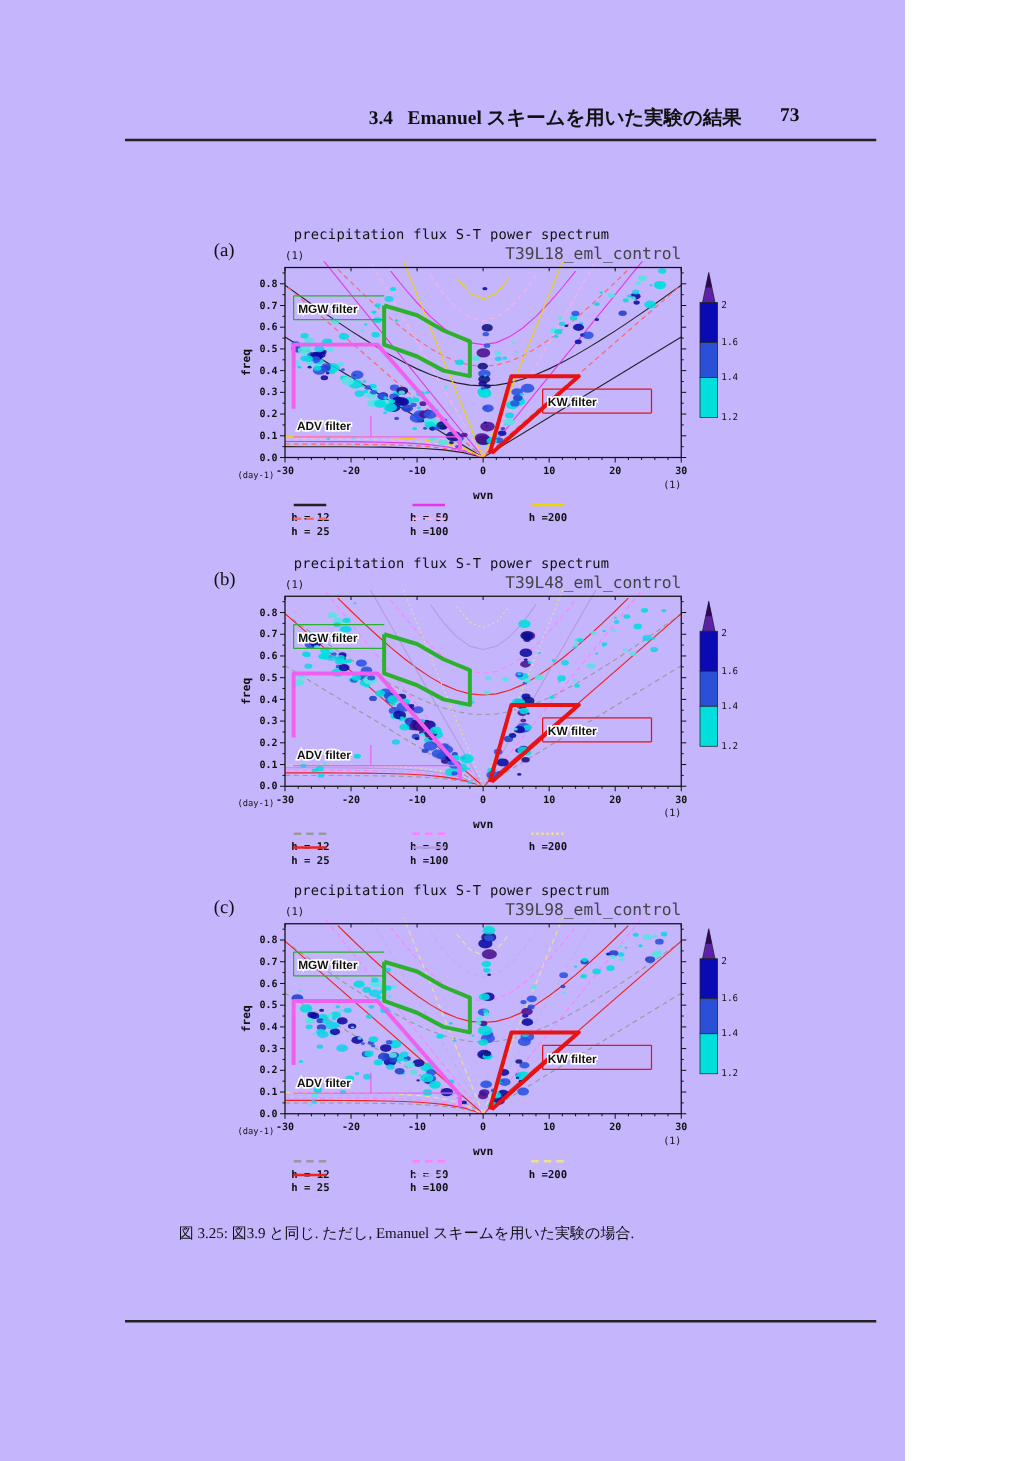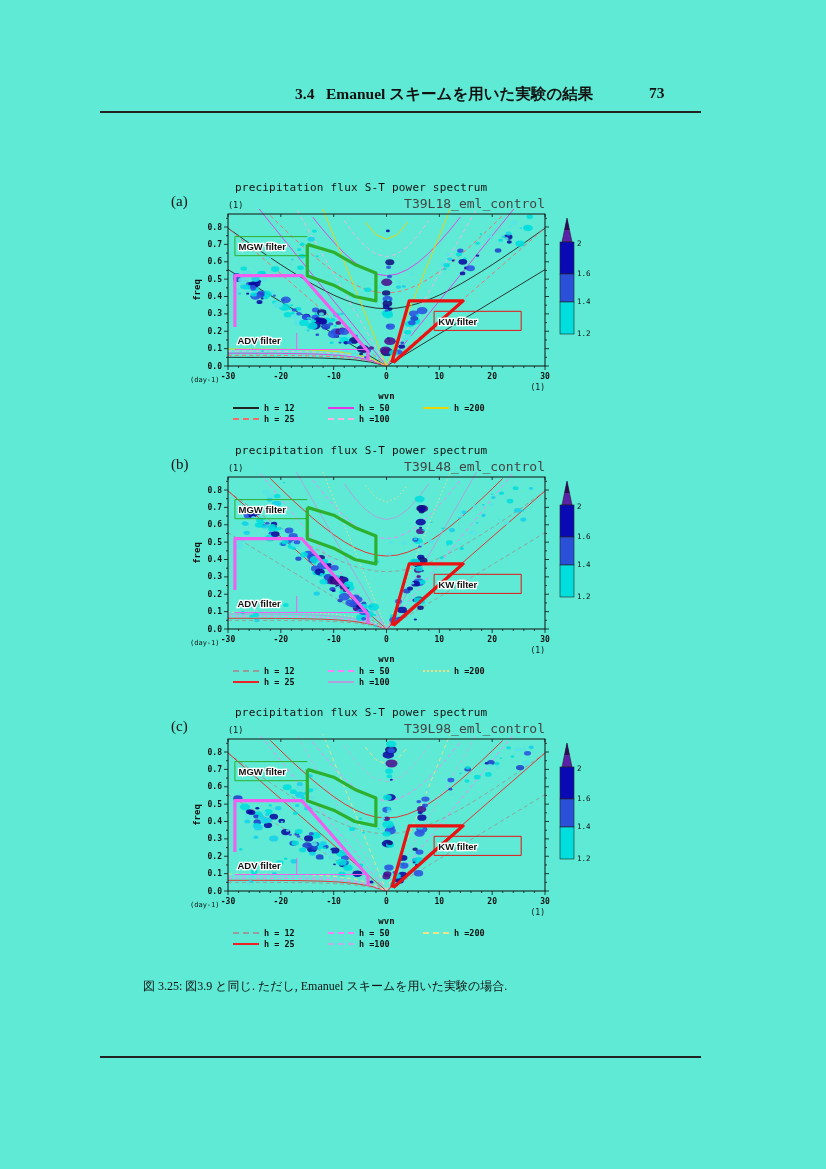--- a/index.html
+++ b/index.html
@@ -1,40 +1,40 @@
 <!DOCTYPE html>
 <html><head>
 <meta charset="utf-8">
 <style>
   html,body{margin:0;padding:0;background:#ffffff;}
-  #page{position:relative;width:826px;height:1169px;background:#5eead4;overflow:hidden;
+  #page{position:relative;width:724px;height:1169px;background:#c4b5fd;overflow:hidden;
         font-family:"Liberation Serif",serif;color:#111;}
   .hdr-text{position:absolute;top:84px;font-weight:bold;font-size:15.5px;white-space:nowrap;}
   .rule{position:absolute;left:100px;width:601px;height:2px;background:#222;}
   .panel{position:absolute;left:155px;width:480px;height:260px;}
   .pletter{position:absolute;left:16px;top:10px;font-size:15px;font-family:"Liberation Serif",serif;}
   .ptitle{position:absolute;left:80px;top:-2px;font-size:11px;font-family:"DejaVu Sans Mono",monospace;color:#111;letter-spacing:0.2px;}
   .prow{position:absolute;left:73px;top:13px;width:317px;display:flex;justify-content:space-between;align-items:baseline;}
   .prow .sub{font-size:8.5px;font-family:"DejaVu Sans Mono",monospace;}
   .prow .run{font-size:13px;font-family:"DejaVu Sans Mono",monospace;color:#444;}
   svg.plot{position:absolute;left:33px;top:26px;}
   .colorbar{position:absolute;left:401px;top:33px;}
   .legend{position:absolute;left:78px;top:220px;width:330px;height:26px;}
-  .lentry{position:absolute;display:flex;align-items:center;gap:5px;height:10px;}
+  .lentry{position:absolute;display:flex;align-items:center;gap:5px;height:10px;flex-direction:column;}
   .lentry i{display:inline-block;width:26px;height:0;border-top-width:2px;}
   .lentry b{font-size:8.5px;font-weight:bold;font-family:"DejaVu Sans Mono",monospace;white-space:nowrap;}
   .caption{position:absolute;left:143px;top:978px;width:560px;font-size:12px;}
 </style>
 </head>
 <body>
 
 <div id="page">
 
   <span class="hdr-text" style="left:295px"><span>3.4</span>&nbsp;&nbsp;&nbsp;<span>Emanuel スキームを用いた実験の結果</span></span>
-  <span class="hdr-text" style="left:649px">73</span>
+  <span class="hdr-text" style="left:624px">73</span>
   <div class="rule" style="top:111px"></div>
 
   <section class="panel" style="top:183px">
     <div class="pletter">(a)</div>
     <div class="ptitle">precipitation flux S-T power spectrum</div>
     <div class="prow">
       <span class="sub">(1)</span>
       <span class="run">T39L18_eml_control</span>
     </div>
     <svg class="plot" width="372" height="202">

